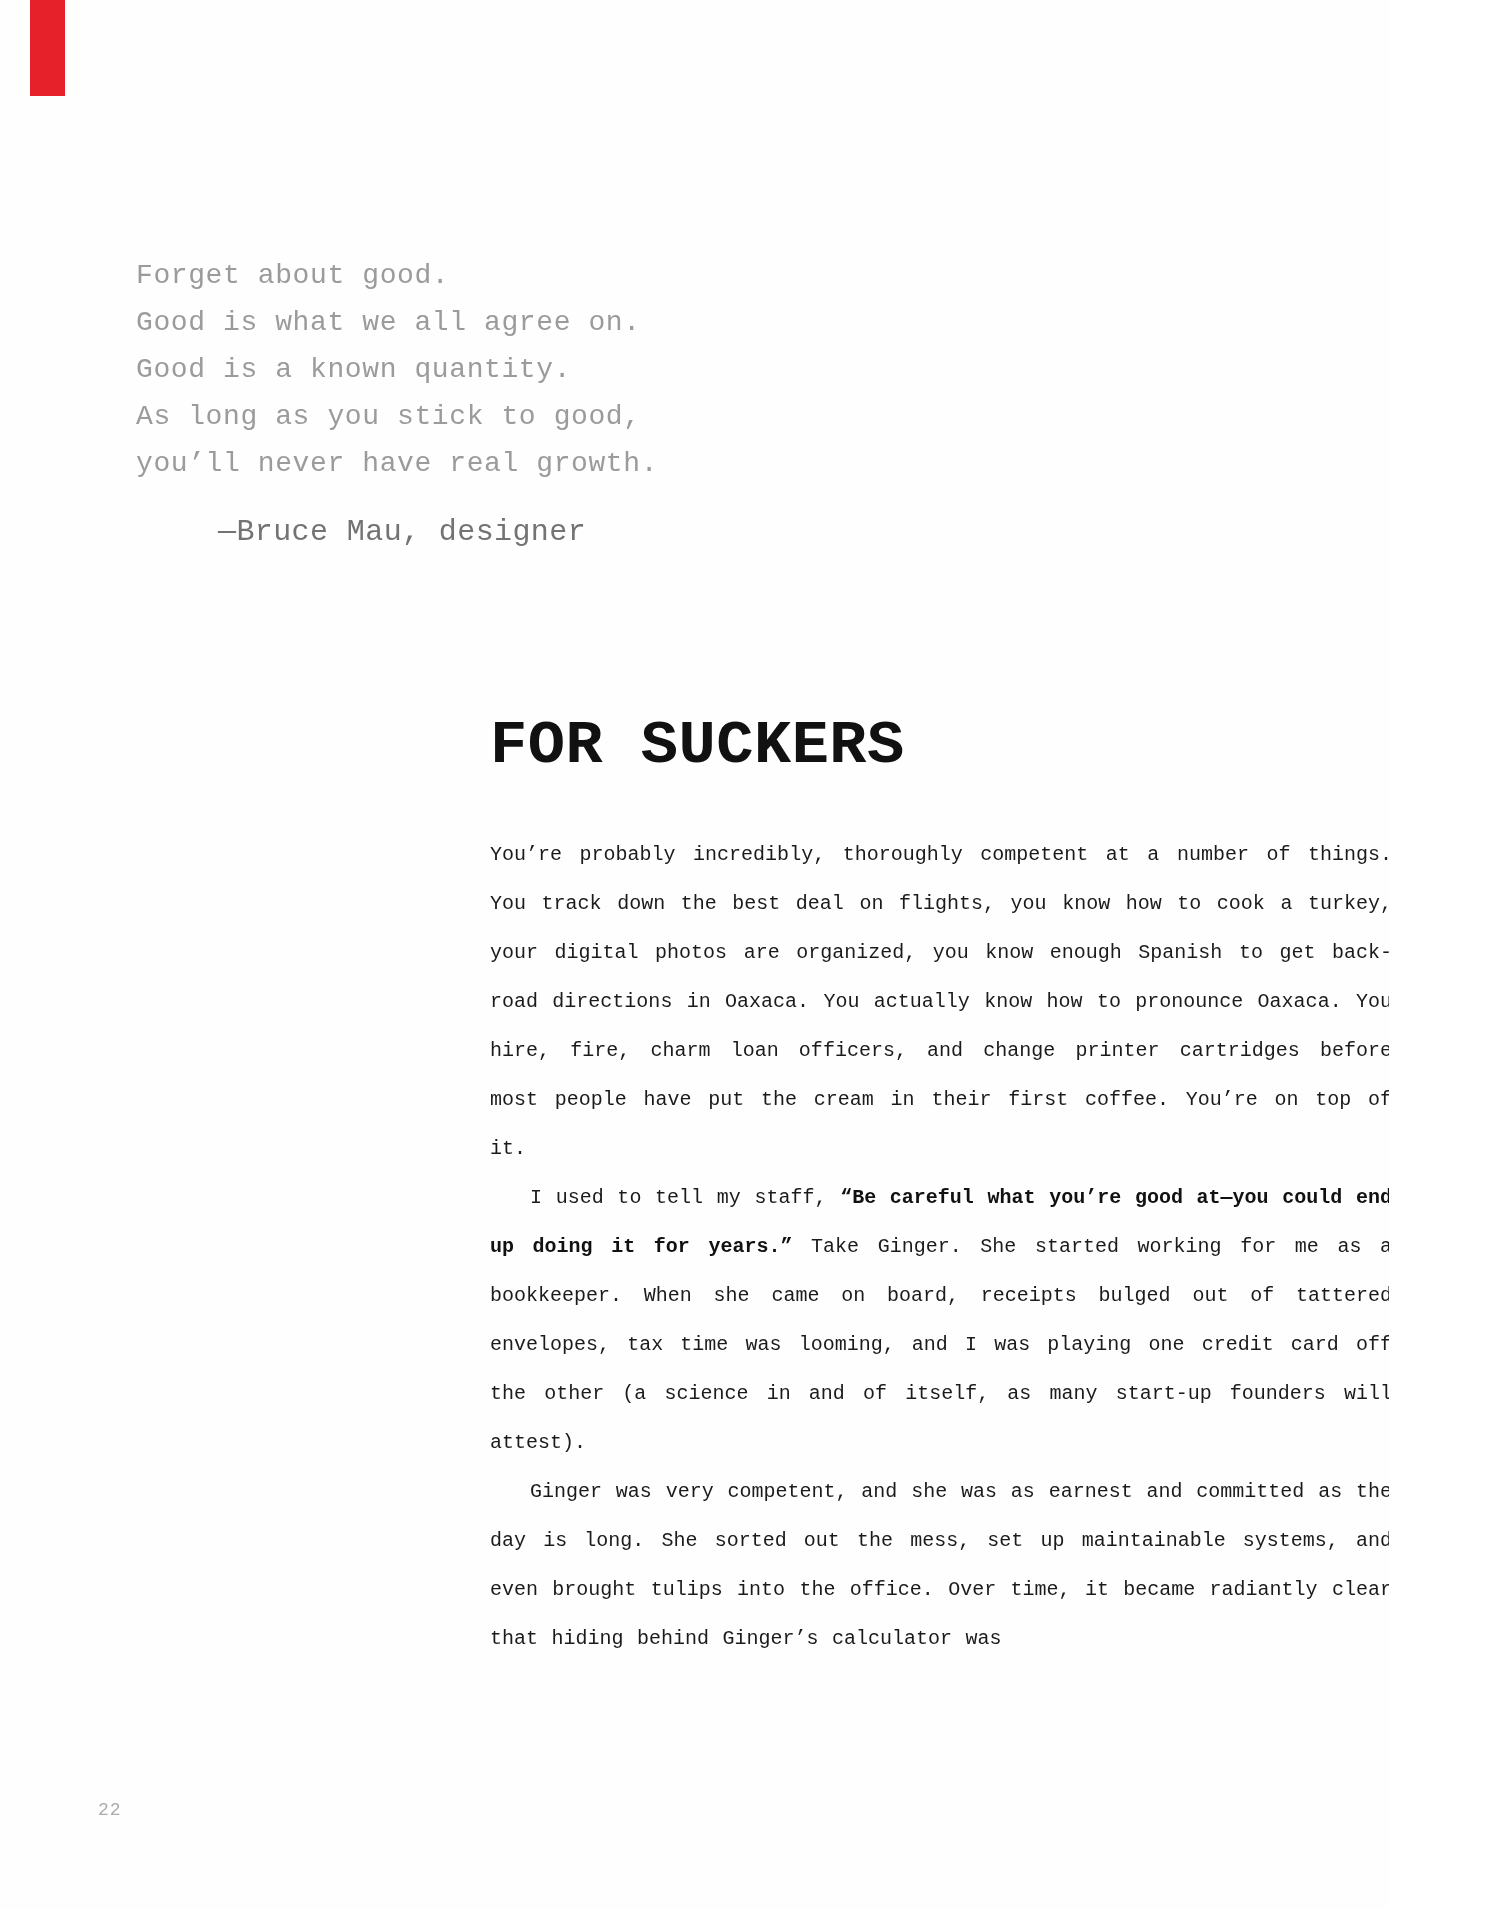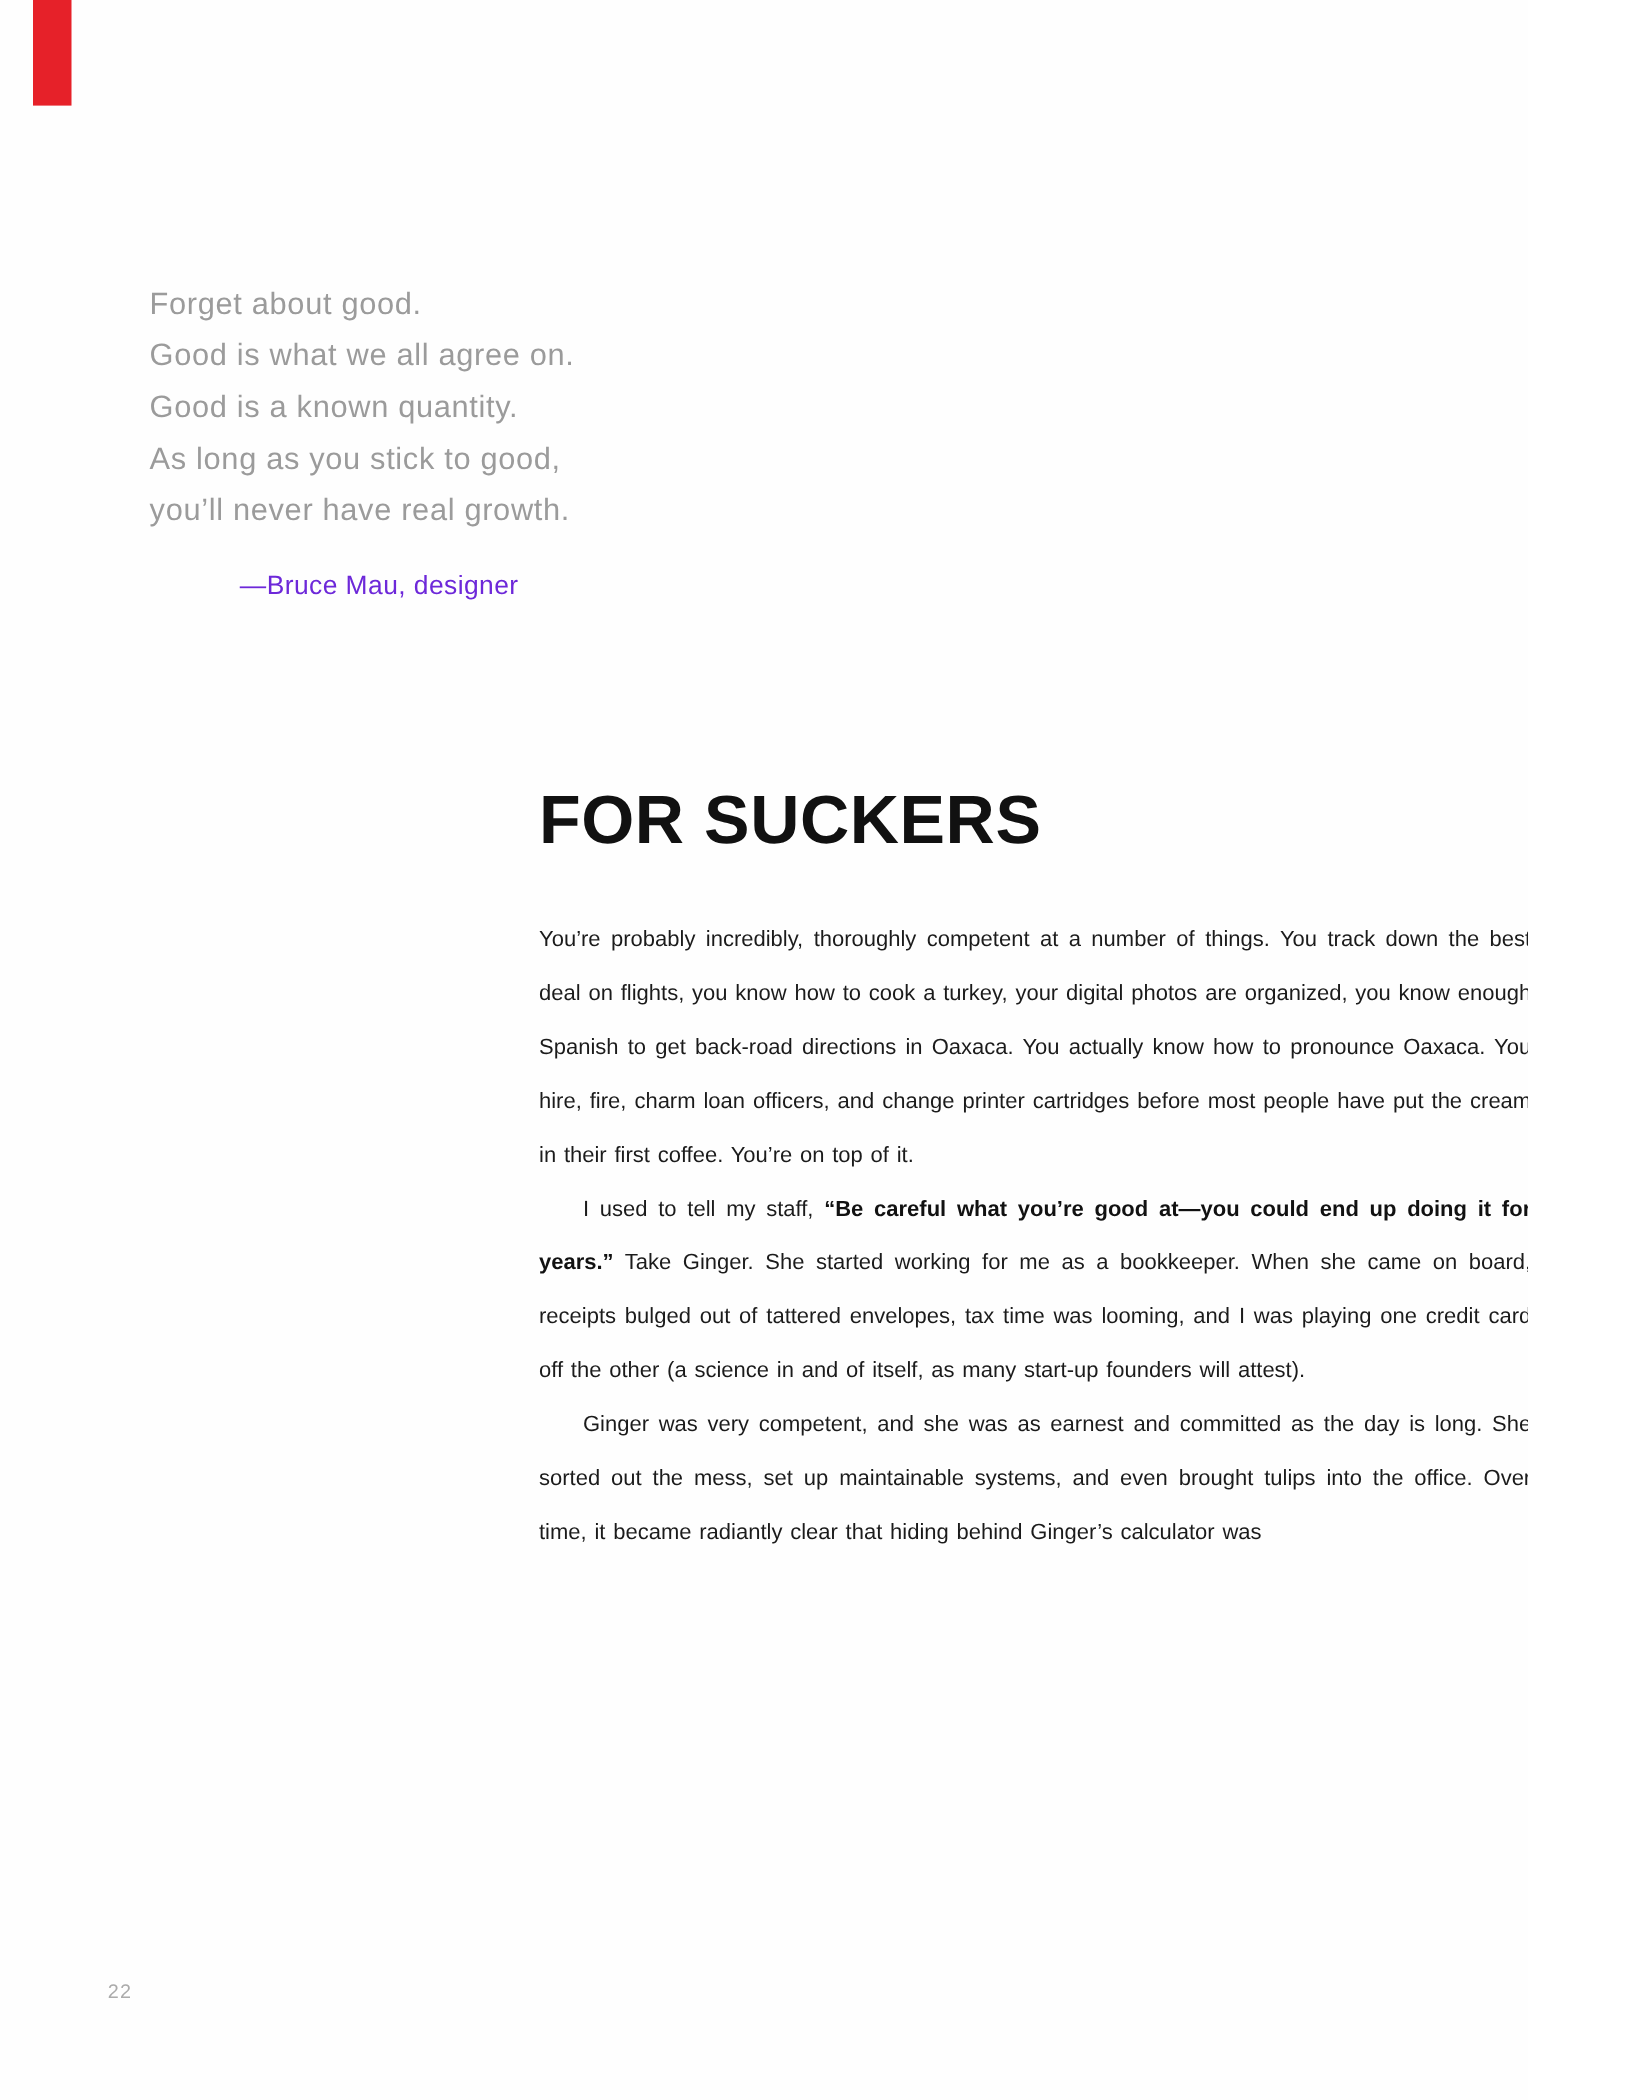--- a/index.html
+++ b/index.html
@@ -5,21 +5,21 @@
   html, body {
     margin: 0;
     padding: 0;
     background: #ffffff;
   }
   .page {
     position: relative;
     width: 1389px;
     height: 1909px;
     background: #fefefe;
-    font-family: Liberation Sans, sans-serif;
+    font-family: Liberation Mono, monospace;
     color: #1c1c1c;
     overflow: hidden;
   }
   .red-tab {
     position: absolute;
     left: 30px;
     top: 0;
     width: 35px;
     height: 96px;
     background: #e62129;
@@ -30,22 +30,22 @@
     top: 252px;
     width: 700px;
     color: #9b9b9b;
     font-size: 28px;
     line-height: 47px;
     letter-spacing: 0.6px;
   }
   .attribution {
     margin-top: 22px;
     padding-left: 82px;
-    font-size: 24px;
-    color: #6d28d9;
+    font-size: 30px;
+    color: #737373;
     letter-spacing: 0.4px;
   }
   .content {
     position: absolute;
     left: 490px;
     top: 690px;
     width: 902px;
   }
   .title {
     margin: 0 0 28px 0;

